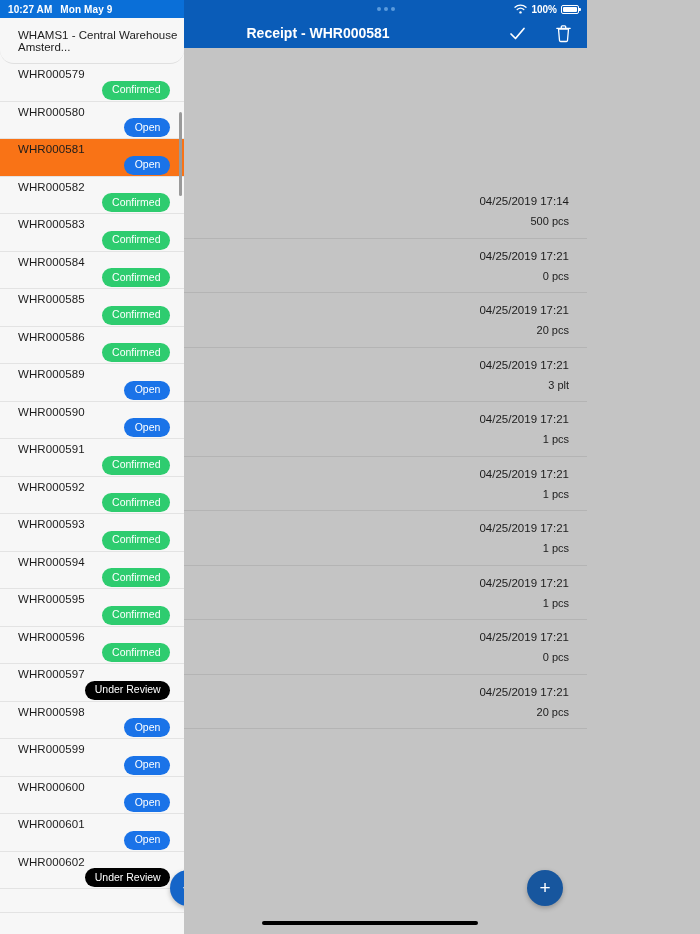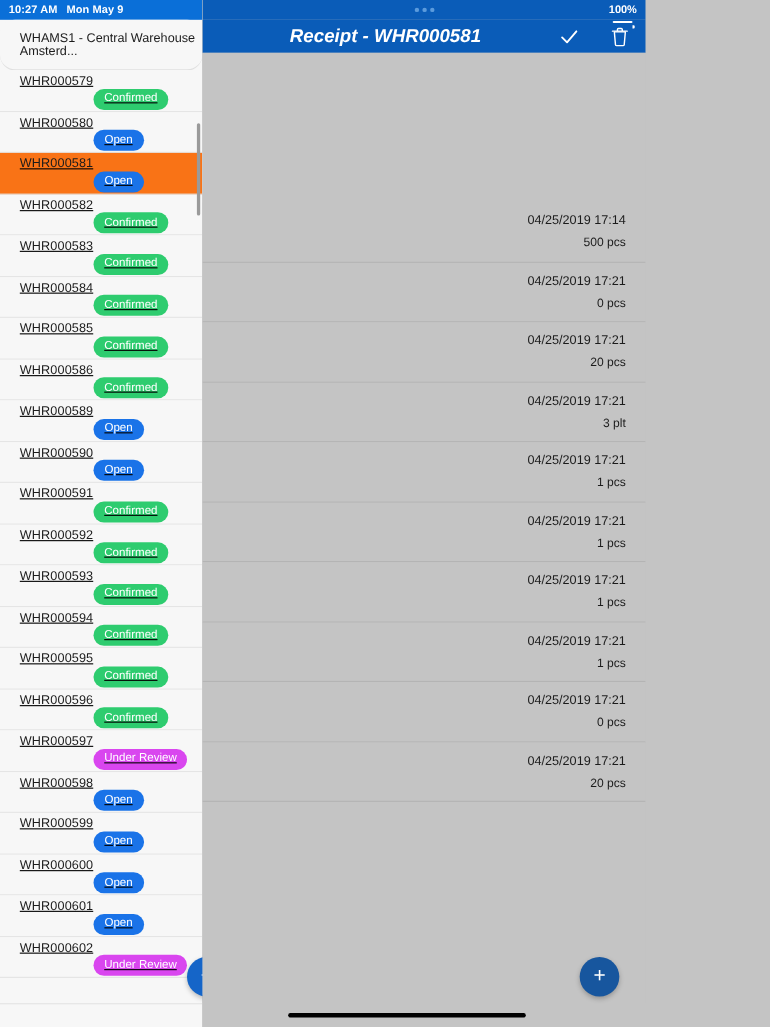--- a/index.html
+++ b/index.html
@@ -55,41 +55,40 @@
     border-bottom: 1px solid #e0e0e0;
     border-radius: 14px;
   }
 
   .list-scroll {
     flex: 1; overflow: hidden; position: relative;
     background: #f7f7f7;
   }
   .list-row {
     height: 37.5px;
-    display: flex; align-items: center; justify-content: flex-start;
+    display: flex; align-items: center; justify-content: space-between;
     padding: 0 14px 16px 18px;
     border-bottom: 1px solid #e3e3e3;
     background: #f7f7f7;
     cursor: pointer;
-    text-decoration: underline;
   }
   .list-row.selected { background: #f97316; }
   .row-label { font-size: 11.5px; color: #1c1c1c; letter-spacing: 0.1px; }
   .badge {
     font-size: 10.5px; color: #ffffff;
     border-radius: 11px;
     padding: 3.5px 10px;
     min-width: 46px; text-align: center;
     line-height: 1.1;
     white-space: nowrap;
     margin-top: 32px;
   }
   .badge.open { background: #1a73e8; }
   .badge.confirmed { background: #2ecc6f; }
-  .badge.review { background: #d946ef; }
+  .badge.review { background: #000000; }
 
   .scrollbar-track {
     position: absolute; right: 2px; top: 48px;
     width: 3px; height: 84px;
     background: #9a9a9a; border-radius: 2px;
   }
 
   .fab {
     position: absolute;
     width: 36px; height: 36px; border-radius: 50%;
@@ -113,43 +112,43 @@
   .r-status-bar {
     height: 18px; background: #0a5cb8;
     display: flex; align-items: center; justify-content: center;
     position: relative;
     color: #ffffff; font-size: 10px; font-weight: bold;
   }
   .drag-dots { display: flex; gap: 3px; }
   .drag-dots i { width: 4px; height: 4px; border-radius: 50%; background: #5b9bdd; display: block; }
   .r-status-right {
     position: absolute; right: 8px; top: 0; height: 18px;
-    display: flex; align-items: center; gap: 4px; flex-direction: column;
+    display: flex; align-items: center; gap: 4px;
   }
   .batt {
     width: 18px; height: 9px; border: 1px solid #ffffff; border-radius: 2px;
     position: relative; display: inline-block;
   }
   .batt::after {
     content: ""; position: absolute; left: 1px; top: 1px; bottom: 1px; right: 1px;
     background: #ffffff; border-radius: 1px;
   }
   .batt::before {
     content: ""; position: absolute; right: -3px; top: 2.5px;
     width: 2px; height: 3px; background: #ffffff; border-radius: 0 1px 1px 0;
   }
   .r-nav-bar {
     height: 30px; background: #0a5cb8;
     display: flex; align-items: center;
     padding: 0 14px 0 0;
     color: #ffffff;
   }
   .r-nav-title {
-    flex: 1; padding-left: 79px;
-    font-size: 17px; font-weight: bold; color: #ffffff; font-style: italic;
+    flex: 1; padding-left: 62px;
+    font-size: 14px; font-weight: bold; color: #ffffff;
   }
   .r-nav-actions { display: flex; align-items: center; gap: 26px; }
 
   .r-body { flex: 1; background: #c4c4c4; position: relative; overflow: hidden; text-align: center; }
   .r-spacer-top { height: 136px; }
   .detail-row {
     height: 54.5px;
     border-bottom: 1px solid #b4b4b4;
     padding: 7px 18px 0 18px;
     display: flex; flex-direction: column; align-items: flex-end;

